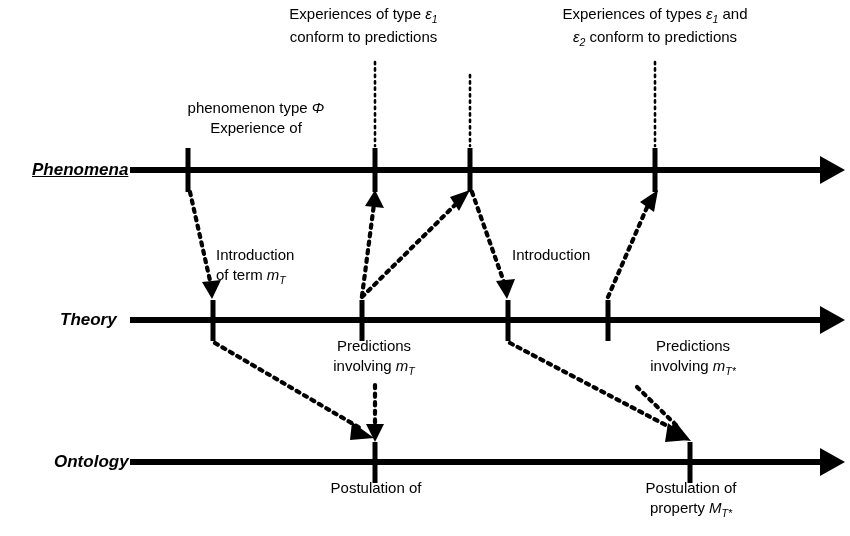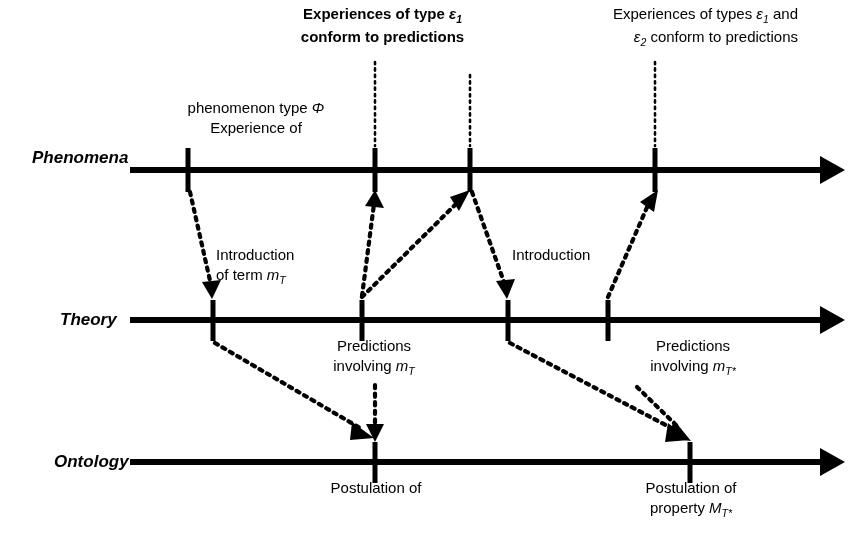--- a/index.html
+++ b/index.html
@@ -143,38 +143,38 @@
       <polygon class="arrow-head-solid" points="366,424 384,424 375,442"></polygon>
 
       <line class="conn-dotted" x1="510" y1="343" x2="675" y2="430"></line>
       <polygon class="arrow-head-solid" points="668,423 689,440 665,442"></polygon>
 
       <line class="conn-dotted" x1="637" y1="387" x2="680" y2="429"></line>
       <polygon class="arrow-head-solid" points="674,420 691,441 668,438"></polygon>
     </g>
   </svg>
 
-  <div class="row-label-wrap" style="left:32px; top:148px;">Phenomena</div>
+  <div class="row-label-wrap" style="left:32px; top:160px;text-decoration:underline;">Phenomena</div>
 
   <div class="row-label-wrap" style="left:60px; top:310px;font-style:italic;">Theory</div>
 
   <div class="row-label-wrap" style="left:42px; top:452px;margin-left:12px;">Ontology</div>
 
   <div class="note-wrap" style="left:142px; top:98px; width:228px;">
     <div><span>phenomenon type </span><i>Φ</i></div>
     <div>Experience of</div>
   </div>
 
-  <div class="note-wrap" style="left:265px; top:4px; width:235px;font-weight:bold;">
+  <div class="note-wrap" style="left:246px; top:4px; width:235px;">
     <div><span>Experiences of type </span><i>ε</i><sub>1</sub></div>
     <div>conform to predictions</div>
   </div>
 
 
-  <div class="note-wrap" style="left:512px; top:4px; width:286px;text-align:right;">
+  <div class="note-wrap" style="left:512px; top:4px; width:286px;">
     <div><span>Experiences of types </span><i>ε</i><sub>1</sub><span> and</span></div>
     <div><i>ε</i><sub>2</sub><span> conform to predictions</span></div>
   </div>
 
   <div class="note-wrap" style="left:216px; top:245px; width:150px; text-align:left;">
     <div>Introduction</div>
     <div><span>of term </span><i>m</i><sub>T</sub></div>
   </div>
 
   <div class="note-wrap" style="left:512px; top:245px; width:155px; text-align:left;">

